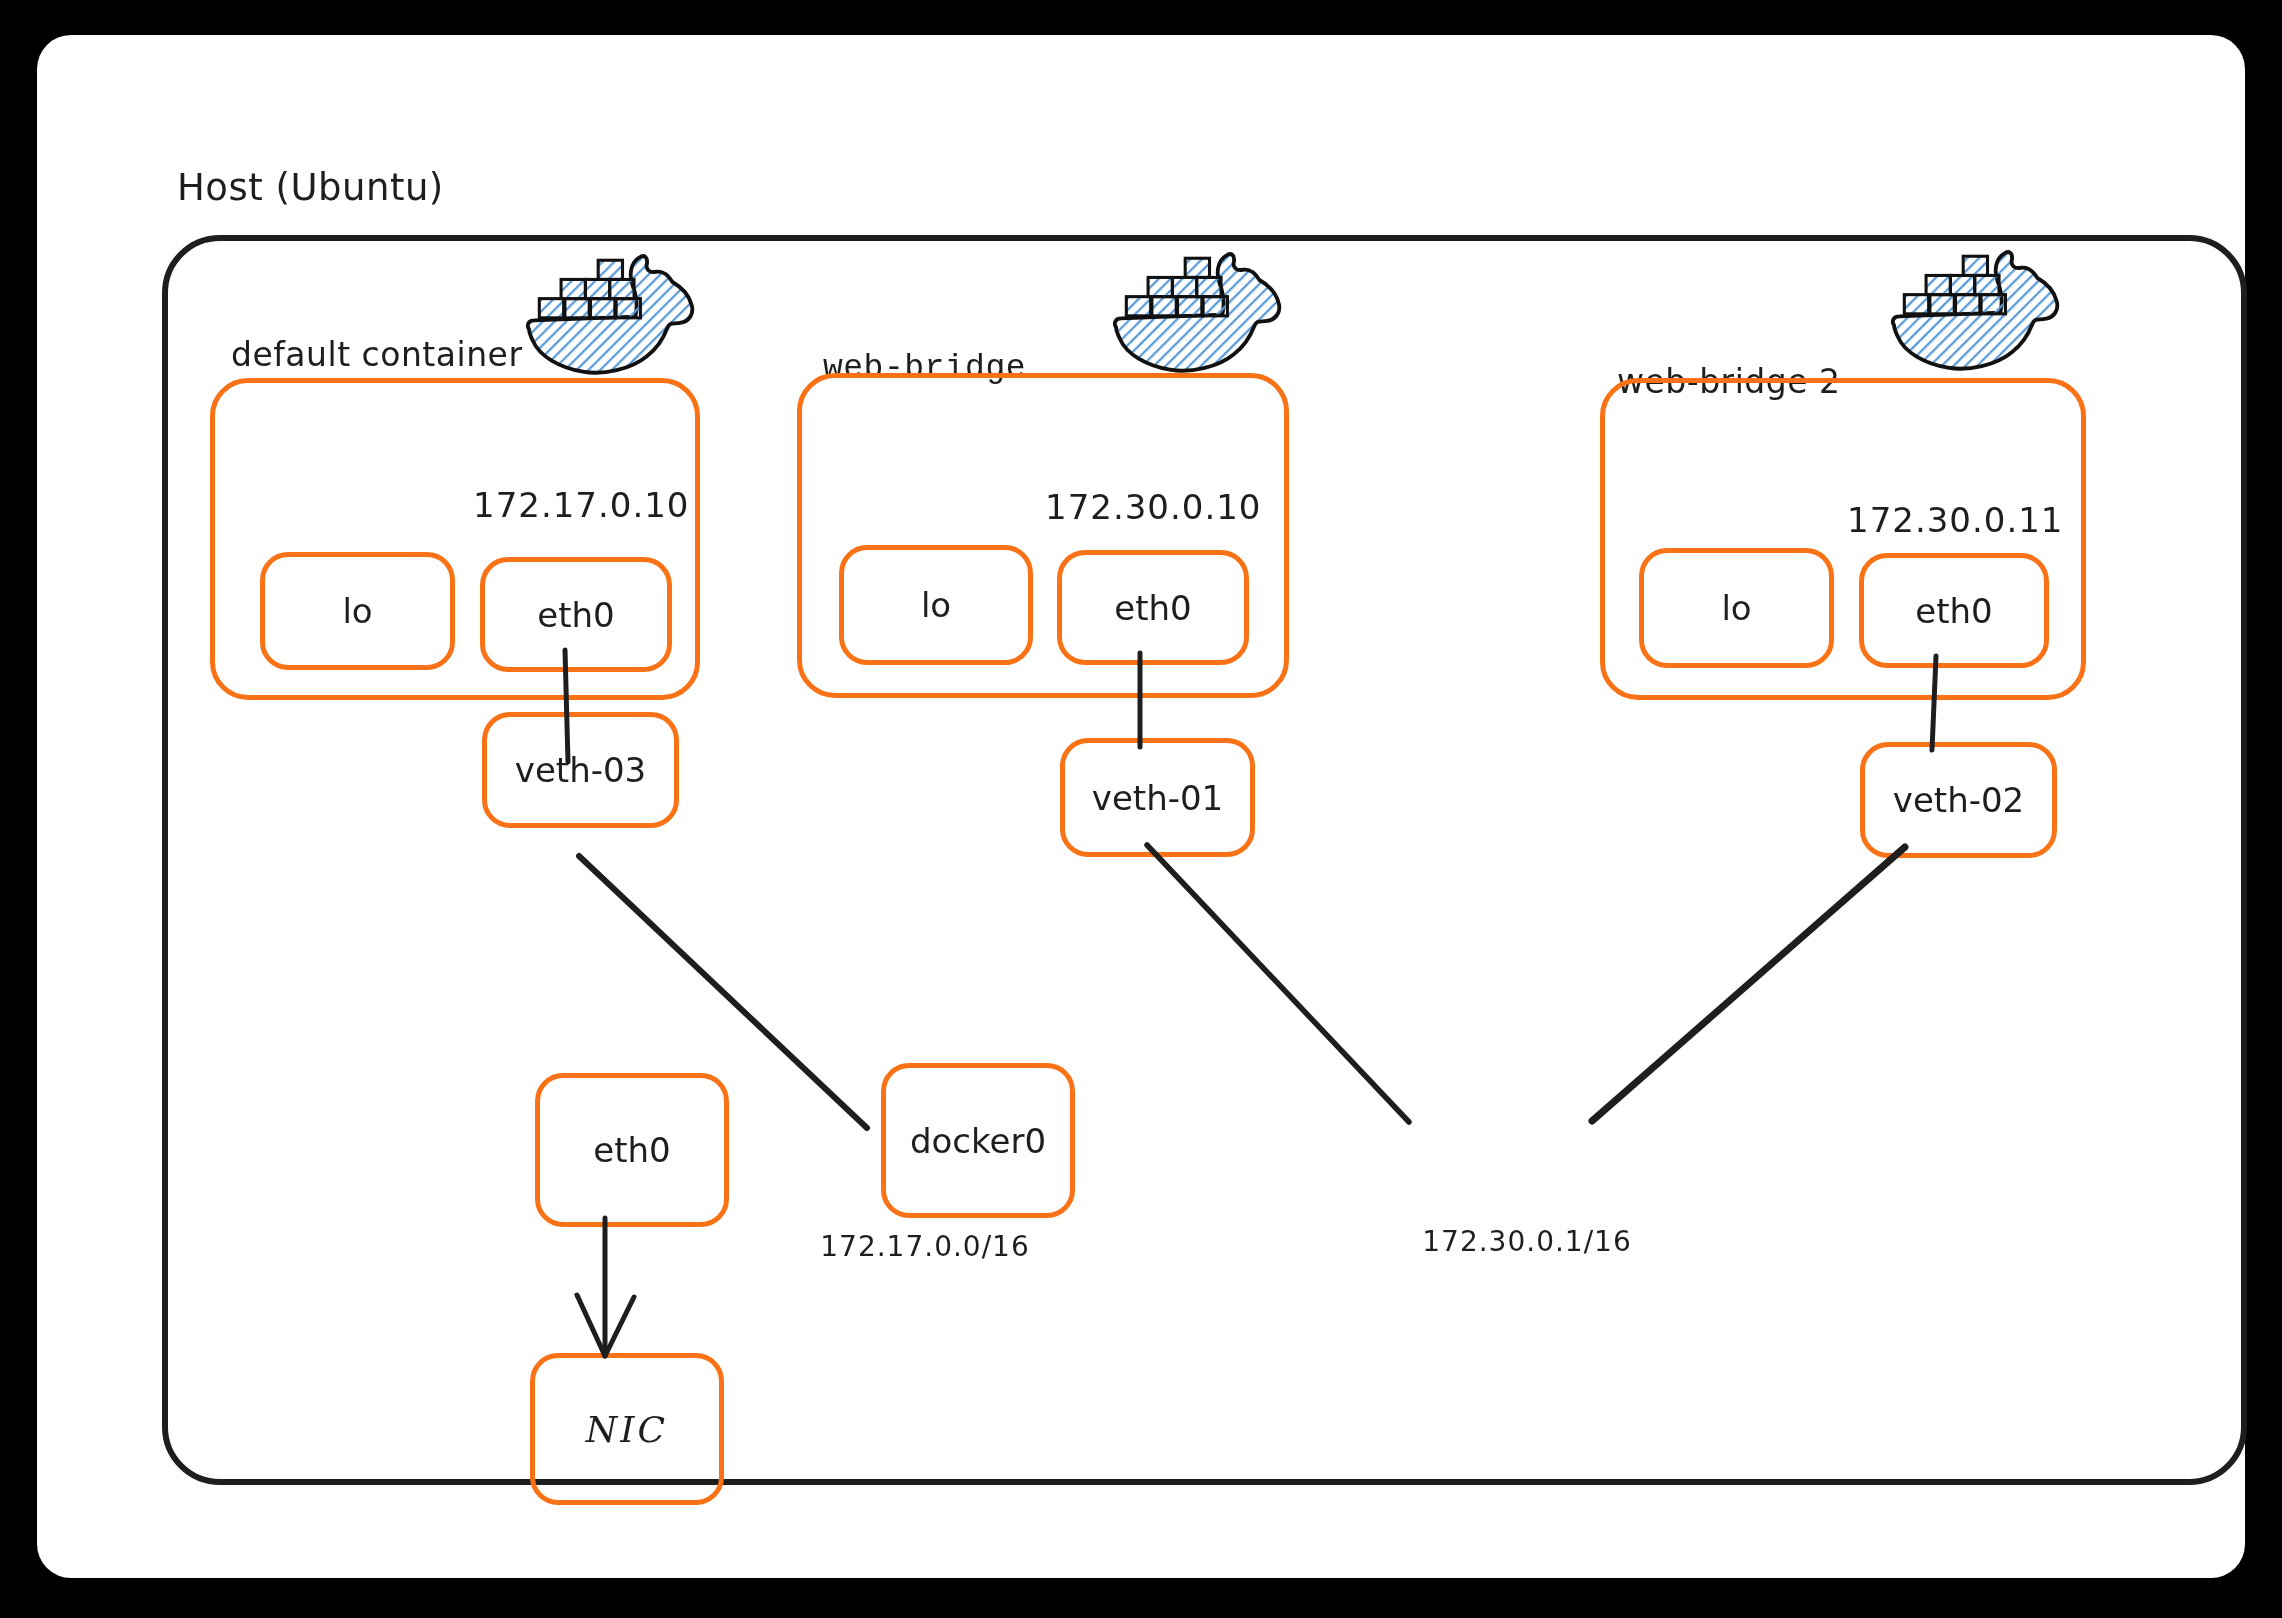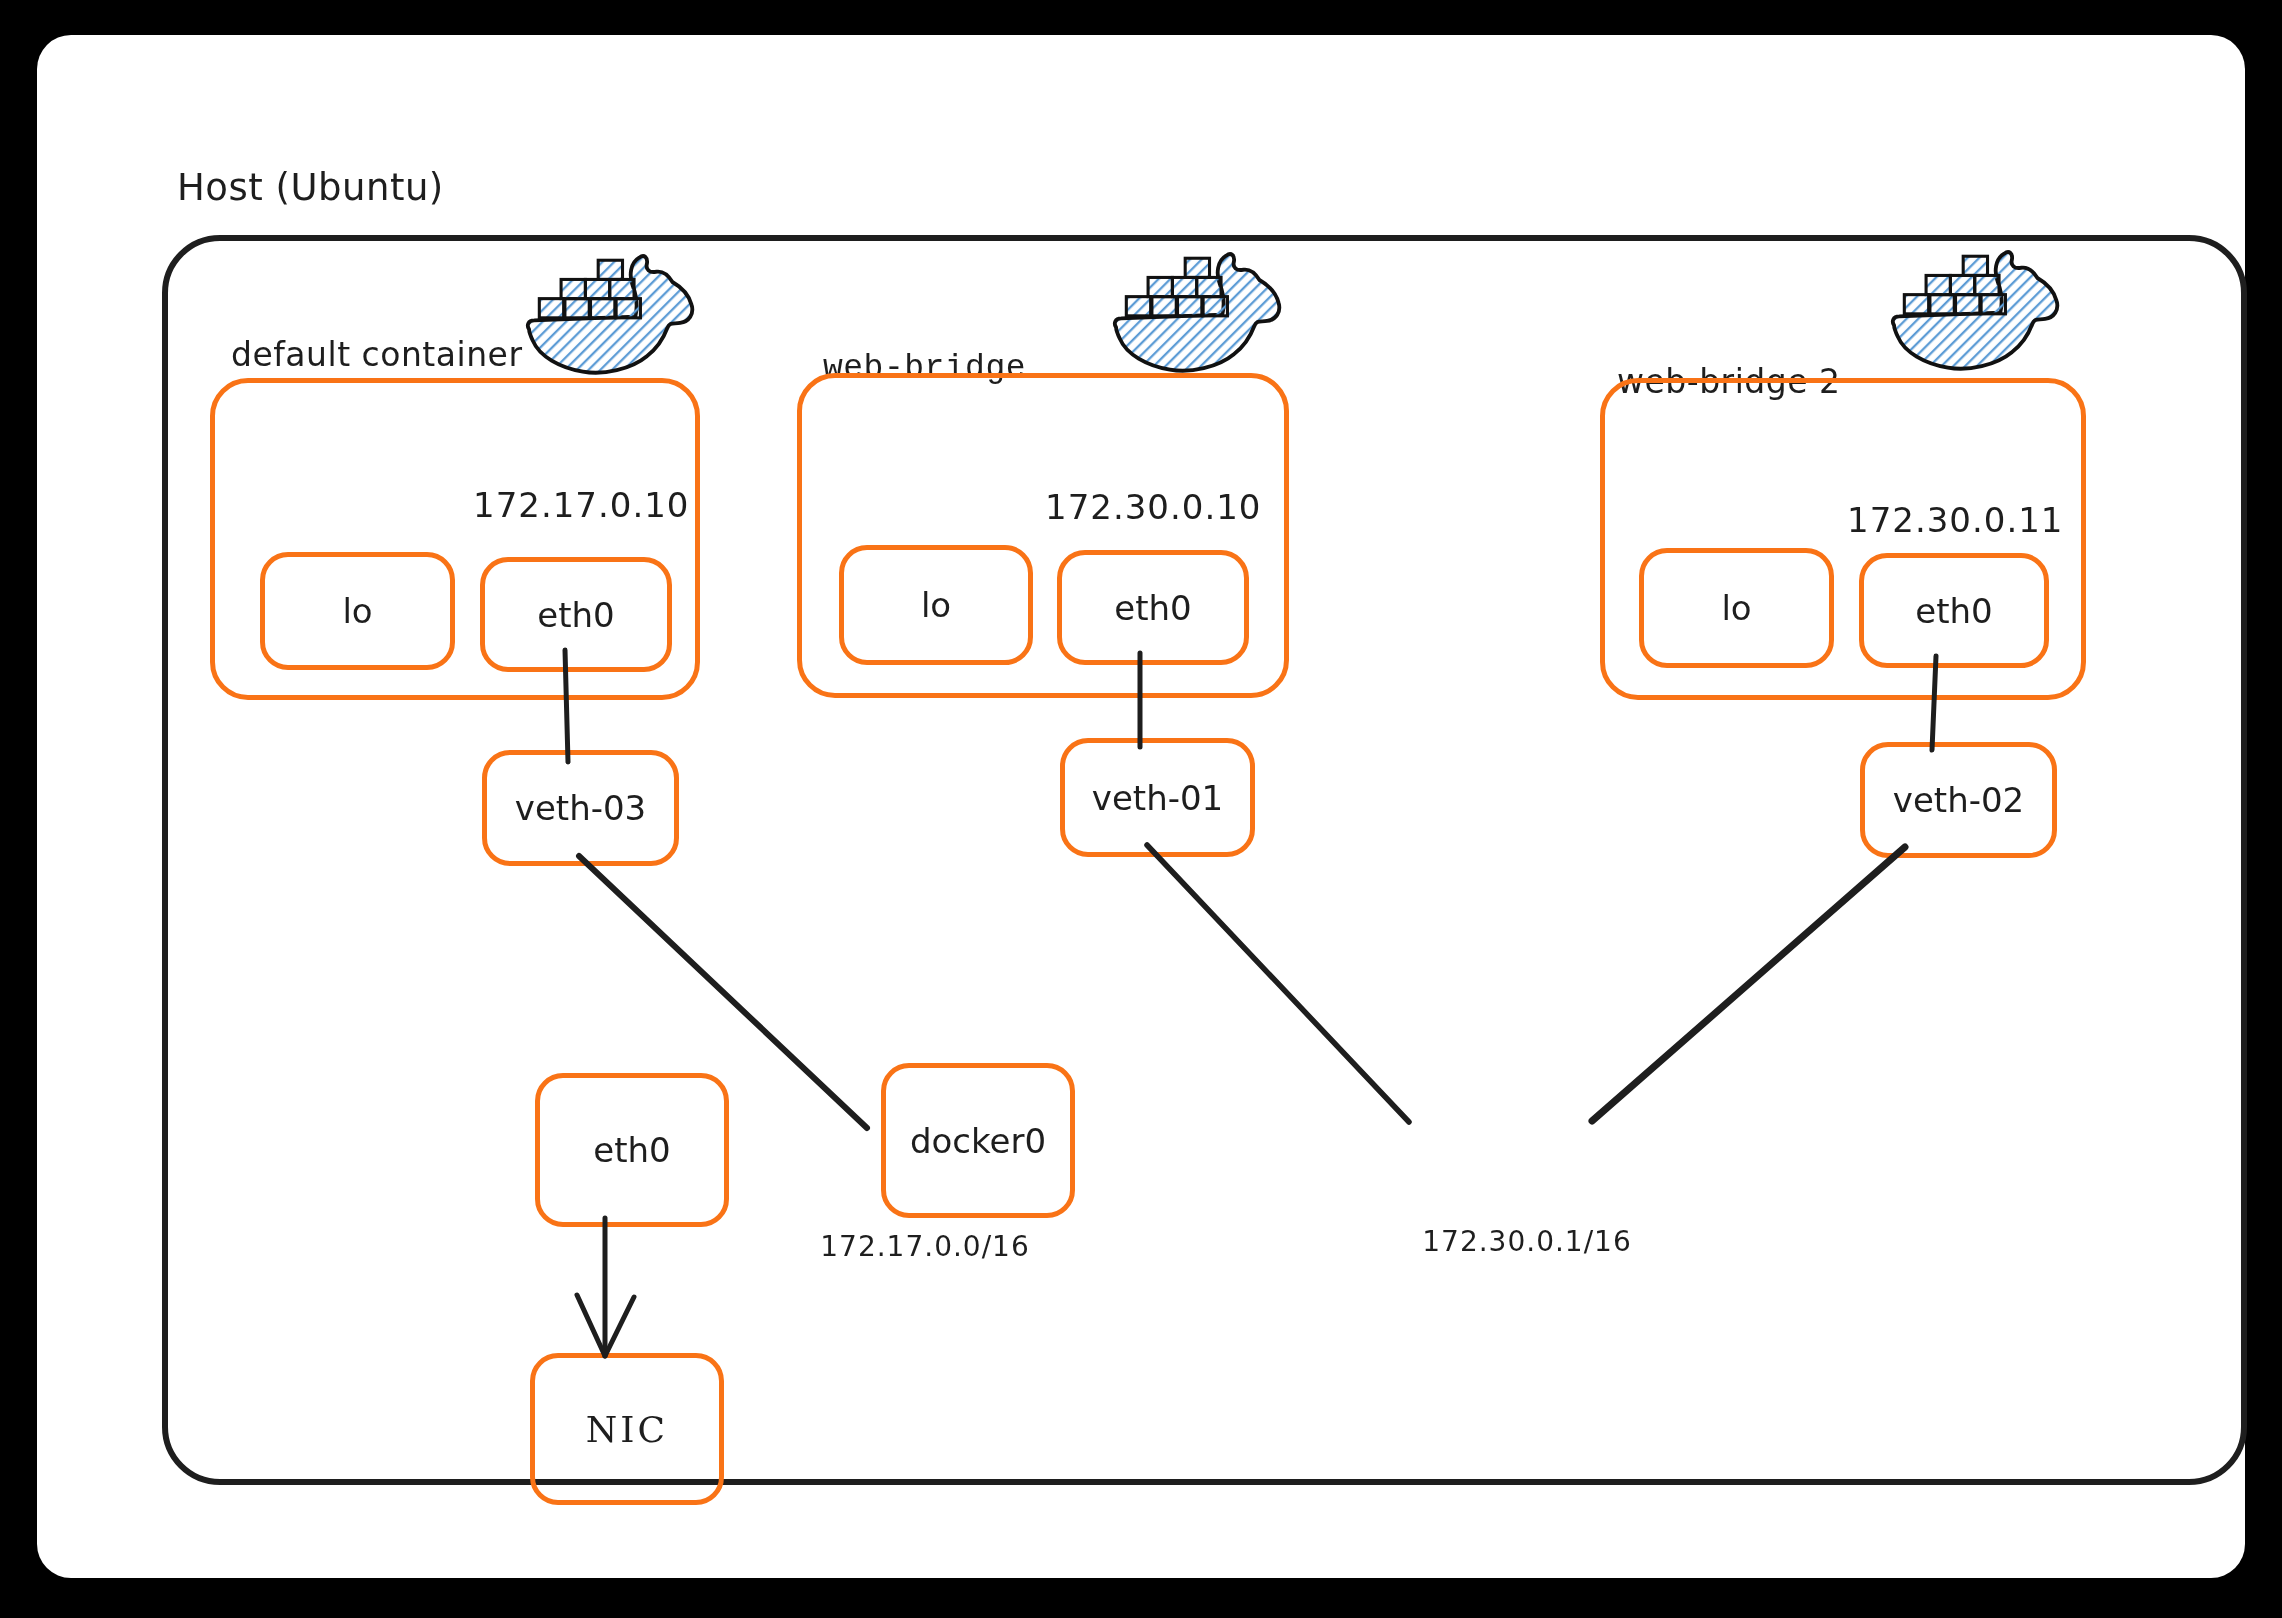--- a/index.html
+++ b/index.html
@@ -12,21 +12,21 @@
   .lbl{position:absolute;font-size:33px;letter-spacing:.5px;white-space:nowrap;}
   .host-label{font-size:37px;}
   .box{position:absolute;border:5px solid #f97316;border-radius:28px;
        background:transparent;display:flex;align-items:center;justify-content:center;
        font-size:34px;margin-left:12px;}
   .host-box{position:absolute;left:125px;top:200px;width:2073px;height:1238px;
             border:6px solid #1e1e1e;border-radius:58px;background:transparent;}
   .cbox{border-width:5px;border-radius:38px;}
   .ip{position:absolute;font-size:34px;letter-spacing:1px;text-align:center;white-space:nowrap;}
   .subnet{position:absolute;font-size:28px;letter-spacing:1px;text-align:center;width:260px;white-space:nowrap;}
-  .nic-text{font-family:"DejaVu Serif",serif;letter-spacing:3px;font-size:36px;}
+  .nic-text{font-style:italic;font-family:"DejaVu Serif",serif;letter-spacing:3px;font-size:36px;}
   svg.wires{position:absolute;left:0;top:0;width:2282px;height:1618px;pointer-events:none;}
   svg.whale{position:absolute;width:172px;height:128px;overflow:visible;}
 </style>
 </head>
 <body>
 
 <svg width="0" height="0" style="position:absolute" aria-hidden="true">
   <defs>
     <pattern id="whaleHatch" patternUnits="userSpaceOnUse" width="6.5" height="6.5" patternTransform="rotate(45)">
       <line x1="3" y1="0" x2="3" y2="6.5" stroke="#5b9bd5" stroke-width="1.8"></line>
@@ -71,21 +71,21 @@
     <div class="ip" style="left:1008px;top:452px;width:205px;">172.30.0.10</div>
     <div class="box" style="left:790px;top:510px;width:184px;height:110px;">lo</div>
     <div class="box" style="left:1008px;top:515px;width:182px;height:105px;">eth0</div>
 
     <div class="lbl" style="left:1580px;top:327px;">web-bridge 2</div>
     <div class="box cbox" style="left:1551px;top:343px;width:476px;height:312px;"></div>
     <div class="ip" style="left:1810px;top:465px;width:195px;">172.30.0.11</div>
     <div class="box" style="left:1590px;top:513px;width:185px;height:110px;">lo</div>
     <div class="box" style="left:1810px;top:518px;width:180px;height:105px;">eth0</div>
 
-    <div class="box" style="left:433px;top:715px;width:187px;height:106px;">veth-03</div>
+    <div class="box" style="left:433px;top:677px;width:187px;height:106px;">veth-03</div>
     <div class="box" style="left:1011px;top:703px;width:185px;height:109px;">veth-01</div>
     <div class="box" style="left:1811px;top:707px;width:187px;height:106px;">veth-02</div>
 
     <div class="box" style="left:832px;top:1028px;width:184px;height:145px;">docker0</div>
     <div class="subnet" style="left:758px;top:1195px;">172.17.0.0/16</div>
     <div class="subnet" style="left:1360px;top:1190px;">172.30.0.1/16</div>
 
     <div class="box" style="left:486px;top:1038px;width:184px;height:144px;">eth0</div>
     <div class="box nic-text" style="left:481px;top:1318px;width:184px;height:142px;">NIC</div>
 

